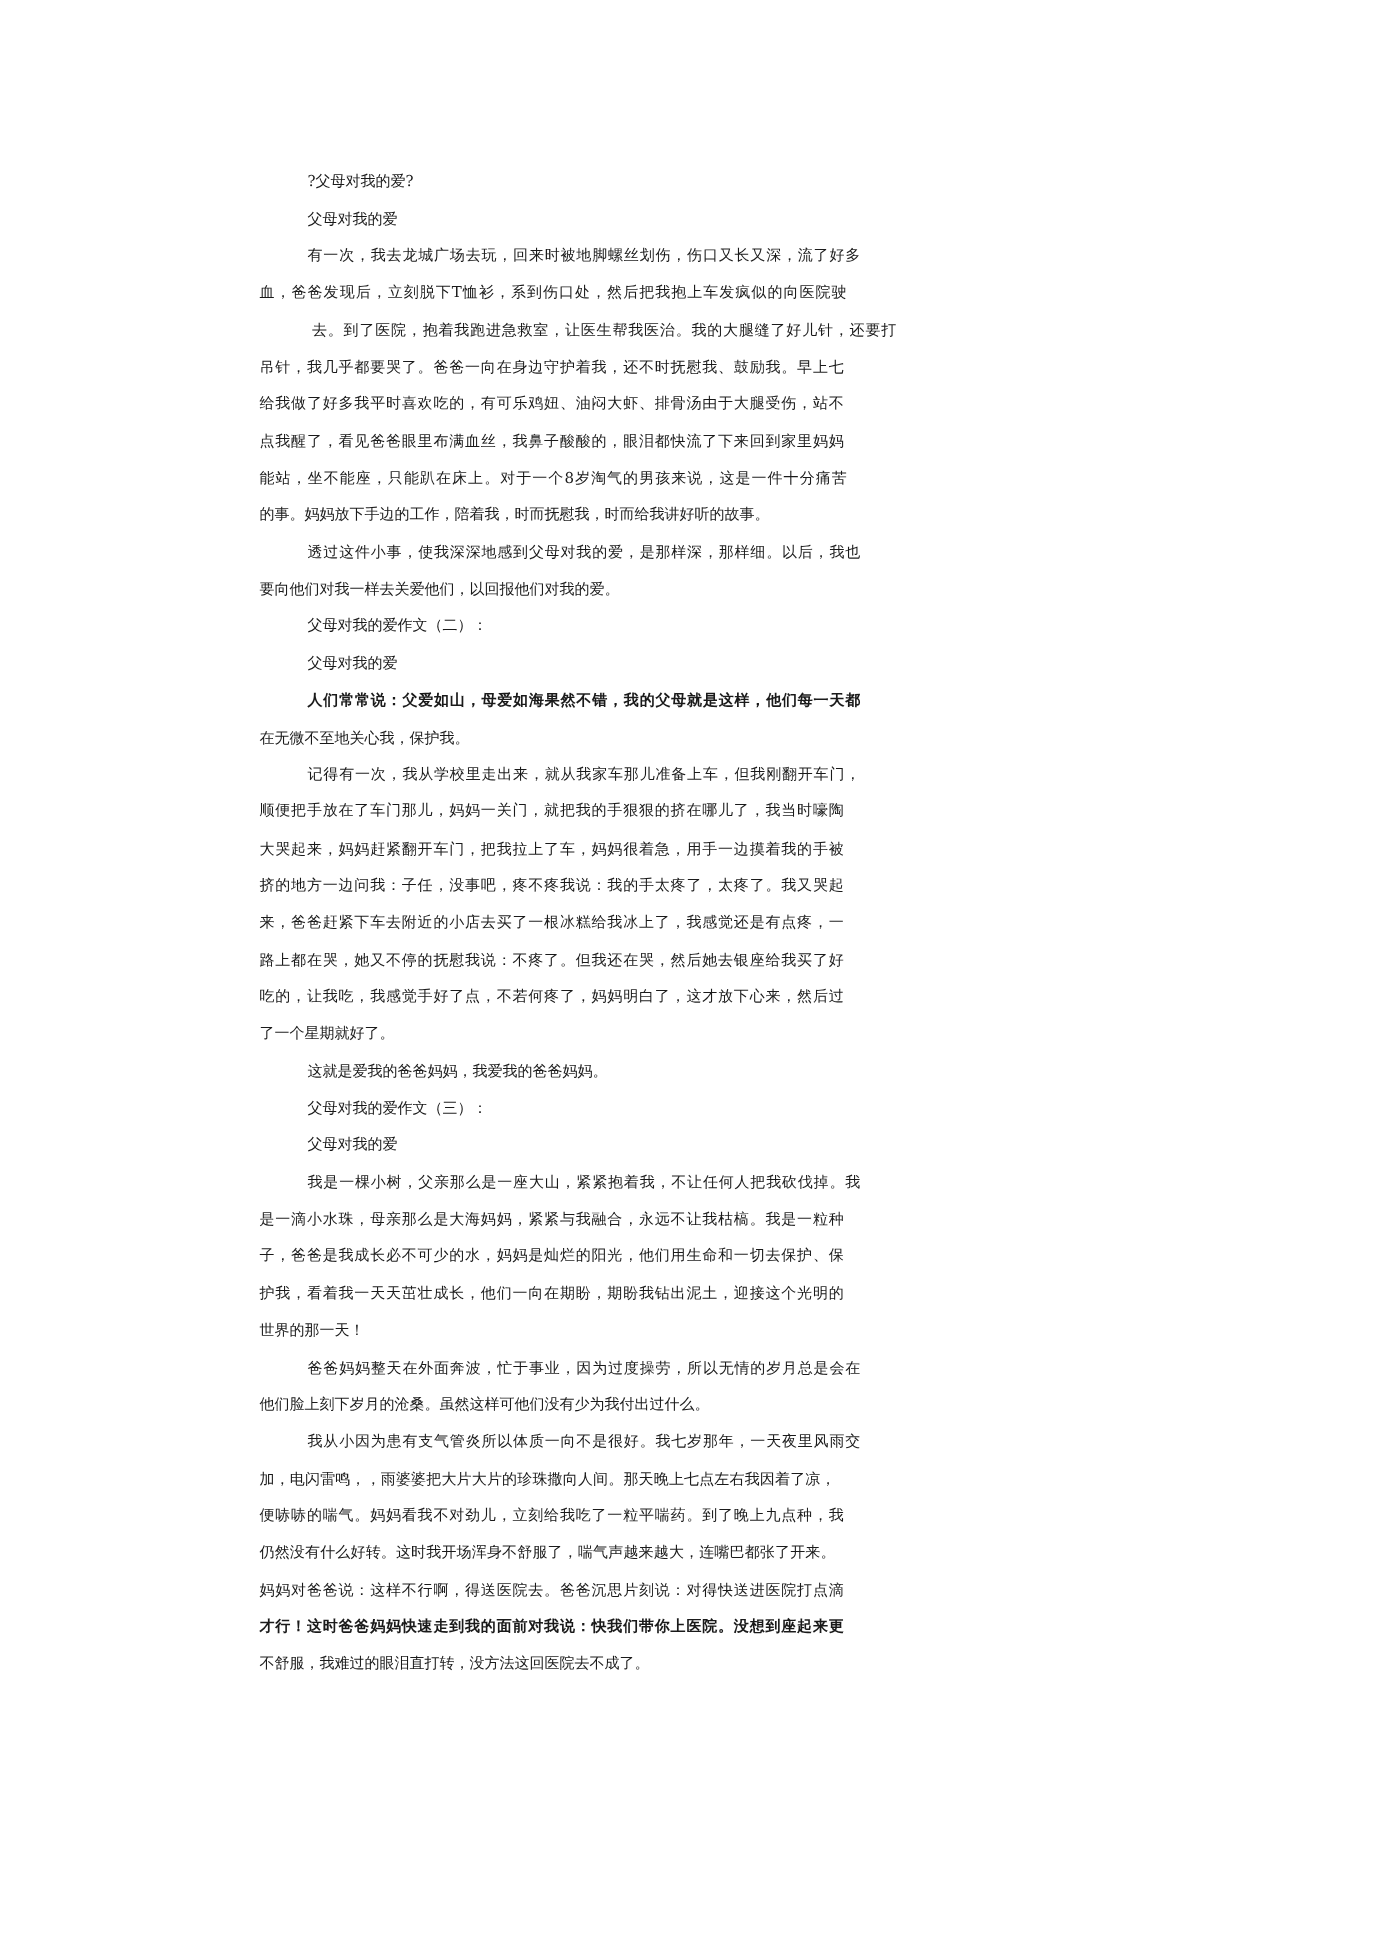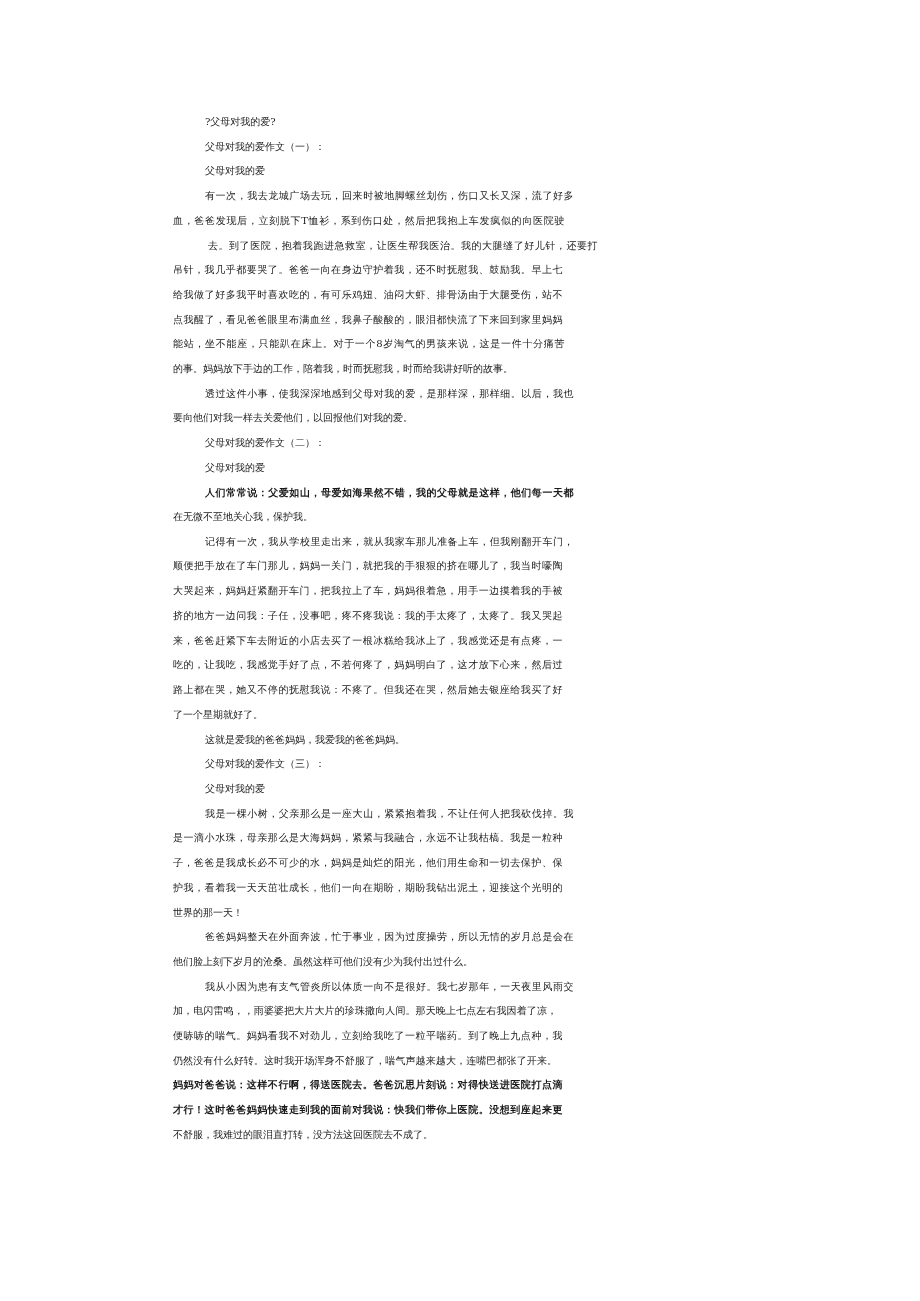--- a/index.html
+++ b/index.html
@@ -16,21 +16,20 @@
   }
   .line { display: block; white-space: nowrap; }
   .indent { padding-left: 32px; }
 </style>
 </head>
 <body>
 
 <div class="page" id="page">
     <span class="line indent">?父母对我的爱?</span>
     <div>
-      <span class="line indent">父母对我的爱作文（一）：</span>
       <span class="line indent">父母对我的爱</span>
       <div>
         <span class="line indent" style="display: block; letter-spacing: 0.544118px;">有一次，我去龙城广场去玩，回来时被地脚螺丝划伤，伤口又长又深，流了好多</span>
         <span class="line" style="display: block; letter-spacing: 0.684896px;">血，爸爸发现后，立刻脱下T恤衫，系到伤口处，然后把我抱上车发疯似的向医院驶</span>
         <span class="line" style="display: block; letter-spacing: 0.541667px; margin-left: 35px;">去。到了医院，抱着我跑进急救室，让医生帮我医治。我的大腿缝了好儿针，还要打</span>
         <span class="line" style="display: block; letter-spacing: 0.541667px;">吊针，我几乎都要哭了。爸爸一向在身边守护着我，还不时抚慰我、鼓励我。早上七</span>
         <span class="line" style="display: block; letter-spacing: 0.541667px;">给我做了好多我平时喜欢吃的，有可乐鸡妞、油闷大虾、排骨汤由于大腿受伤，站不</span>
         <span class="line" style="display: block; letter-spacing: 0.541667px;">点我醒了，看见爸爸眼里布满血丝，我鼻子酸酸的，眼泪都快流了下来回到家里妈妈</span>
         <span class="line" style="display: block; letter-spacing: 0.697917px;">能站，坐不能座，只能趴在床上。对于一个8岁淘气的男孩来说，这是一件十分痛苦</span>
         <span class="line">的事。妈妈放下手边的工作，陪着我，时而抚慰我，时而给我讲好听的故事。</span>
@@ -46,22 +45,22 @@
       <div>
         <span class="line indent" style="display: block; letter-spacing: 0.544118px; font-weight: bold;">人们常常说：父爱如山，母爱如海果然不错，我的父母就是这样，他们每一天都</span>
         <span class="line">在无微不至地关心我，保护我。</span>
       </div>
       <div>
         <span class="line indent" style="display: block; letter-spacing: 0.544118px;">记得有一次，我从学校里走出来，就从我家车那儿准备上车，但我刚翻开车门，</span>
         <span class="line" style="display: block; letter-spacing: 0.541667px; font-family: Liberation Mono, monospace;">顺便把手放在了车门那儿，妈妈一关门，就把我的手狠狠的挤在哪儿了，我当时嚎陶</span>
         <span class="line" style="display: block; letter-spacing: 0.541667px;">大哭起来，妈妈赶紧翻开车门，把我拉上了车，妈妈很着急，用手一边摸着我的手被</span>
         <span class="line" style="display: block; letter-spacing: 0.541667px;">挤的地方一边问我：子任，没事吧，疼不疼我说：我的手太疼了，太疼了。我又哭起</span>
         <span class="line" style="display: block; letter-spacing: 0.541667px;">来，爸爸赶紧下车去附近的小店去买了一根冰糕给我冰上了，我感觉还是有点疼，一</span>
+        <span class="line" style="display: block; letter-spacing: 0.541667px;">路上都在哭，她又不停的抚慰我说：不疼了。但我还在哭，然后她去银座给我买了好</span>
         <span class="line" style="display: block; letter-spacing: 0.541667px;">吃的，让我吃，我感觉手好了点，不若何疼了，妈妈明白了，这才放下心来，然后过</span>
-        <span class="line" style="display: block; letter-spacing: 0.541667px;">路上都在哭，她又不停的抚慰我说：不疼了。但我还在哭，然后她去银座给我买了好</span>
         <span class="line">了一个星期就好了。</span>
       </div>
       <div>
         <span class="line indent">这就是爱我的爸爸妈妈，我爱我的爸爸妈妈。</span>
       </div>
     </div>
     <div>
       <span class="line indent">父母对我的爱作文（三）：</span>
       <span class="line indent">父母对我的爱</span>
       <div>
@@ -73,18 +72,18 @@
       </div>
       <div>
         <span class="line indent" style="display: block; letter-spacing: 0.544118px;">爸爸妈妈整天在外面奔波，忙于事业，因为过度操劳，所以无情的岁月总是会在</span>
         <span class="line">他们脸上刻下岁月的沧桑。虽然这样可他们没有少为我付出过什么。</span>
       </div>
       <div>
         <span class="line indent" style="display: block; letter-spacing: 0.544118px;">我从小因为患有支气管炎所以体质一向不是很好。我七岁那年，一天夜里风雨交</span>
         <span class="line" style="display: block; letter-spacing: 0.108108px;">加，电闪雷鸣，，雨婆婆把大片大片的珍珠撒向人间。那天晚上七点左右我因着了凉，</span>
         <span class="line" style="display: block; letter-spacing: 0.541667px;">便哧哧的喘气。妈妈看我不对劲儿，立刻给我吃了一粒平喘药。到了晚上九点种，我</span>
         <span class="line" style="display: block; letter-spacing: 0.108108px;">仍然没有什么好转。这时我开场浑身不舒服了，喘气声越来越大，连嘴巴都张了开来。</span>
-        <span class="line" style="display: block; letter-spacing: 0.541667px; font-weight: bold;">妈妈对爸爸说：这样不行啊，得送医院去。爸爸沉思片刻说：对得快送进医院打点滴</span>
+        <span class="line" style="display: block; letter-spacing: 0.541667px;">妈妈对爸爸说：这样不行啊，得送医院去。爸爸沉思片刻说：对得快送进医院打点滴</span>
         <span class="line" style="display: block; letter-spacing: 0.541667px; font-weight: bold;">才行！这时爸爸妈妈快速走到我的面前对我说：快我们带你上医院。没想到座起来更</span>
         <span class="line">不舒服，我难过的眼泪直打转，没方法这回医院去不成了。</span>
       </div>
     </div>
   </div>
 
 </body></html>

